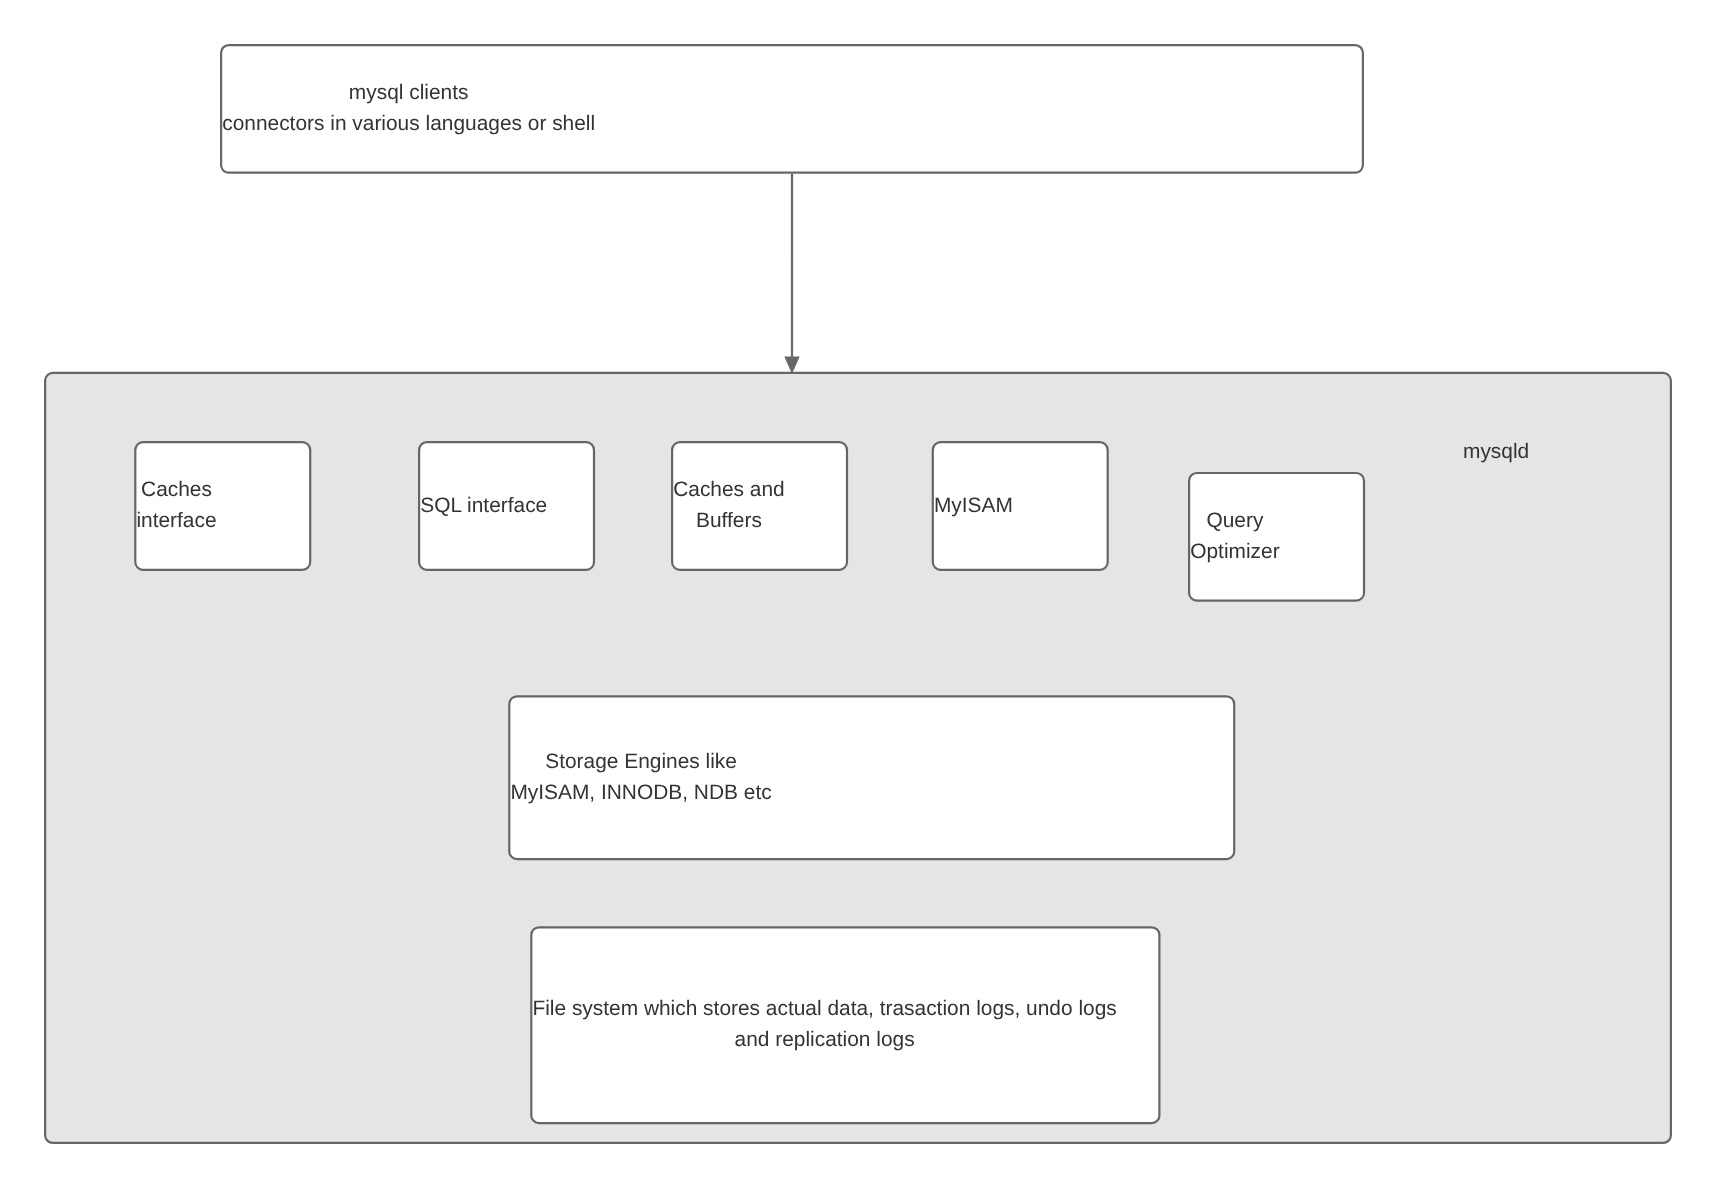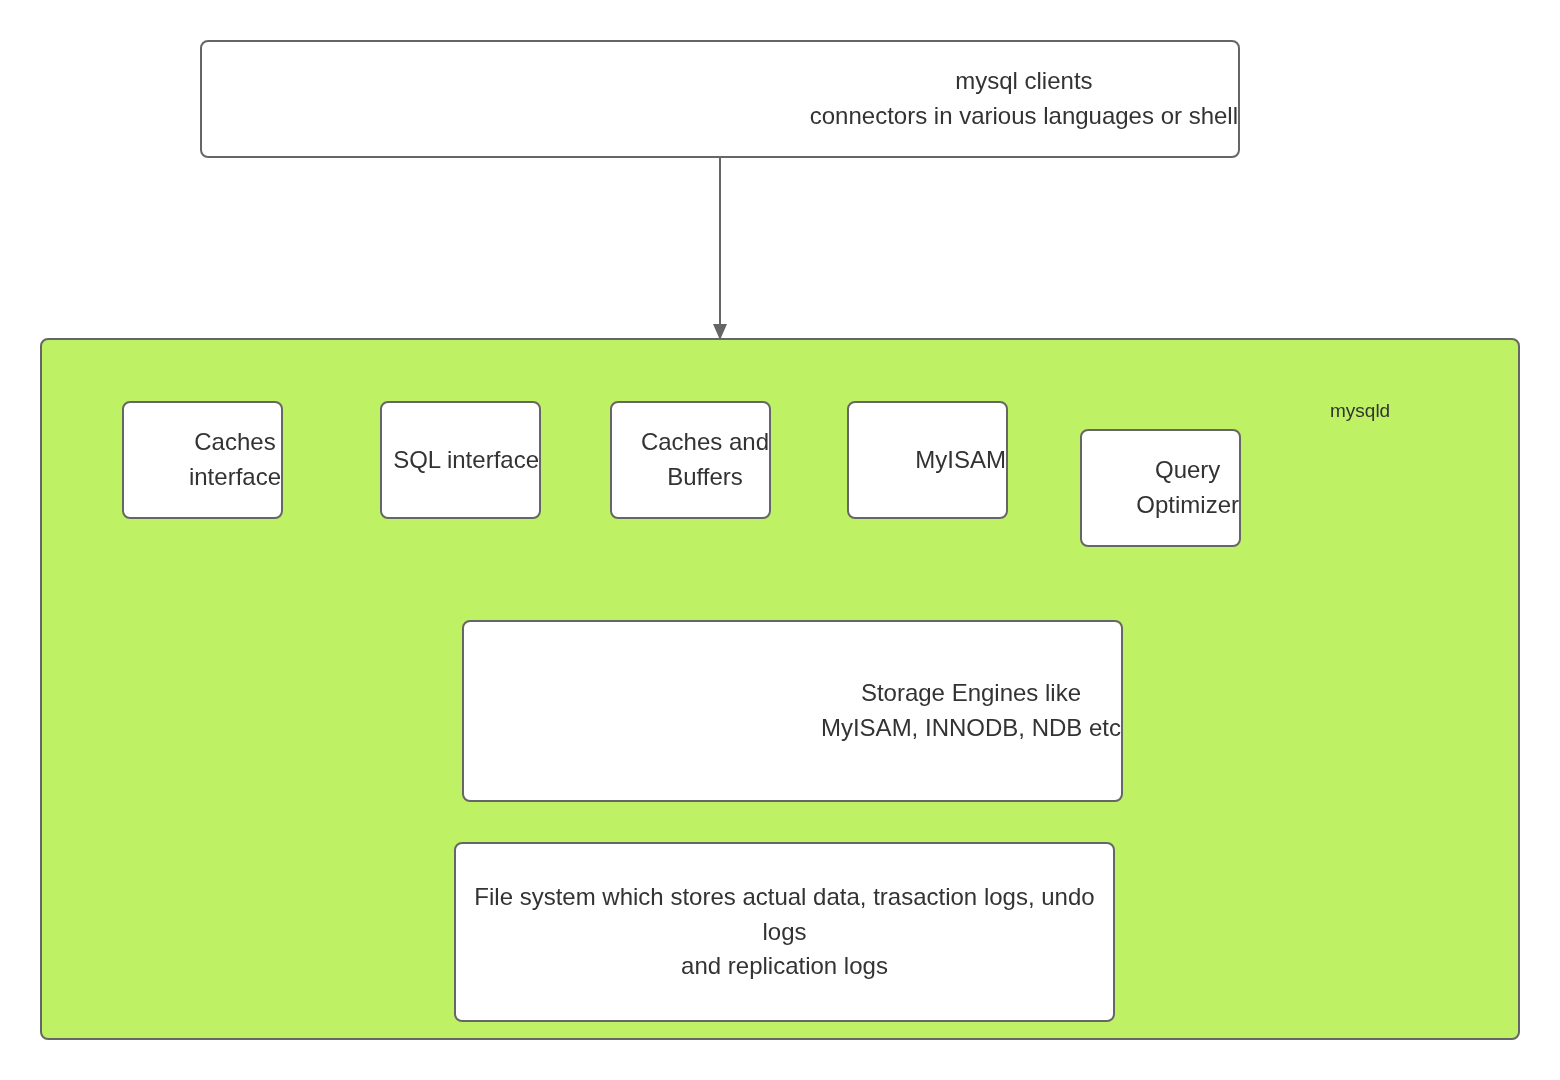--- a/index.html
+++ b/index.html
@@ -15,36 +15,36 @@
     color: #333333;
     overflow: hidden;
   }
   .node {
     position: absolute;
     border: 2px solid #666666;
     border-radius: 8px;
     background: #ffffff;
     display: flex;
     align-items: center;
-    justify-content: flex-end;
+    justify-content: flex-start;
     text-align: center;
     white-space: pre-line;
-    font-size: 24px;
+    font-size: 19px;
     line-height: 1.45;
     box-sizing: border-box;
   }
   .container-box {
     position: absolute;
     left: 40px;
     top: 338px;
     width: 1480px;
     height: 702px;
     border: 2px solid #666666;
     border-radius: 8px;
-    background: #bef264;
+    background: #e5e5e5;
     box-sizing: border-box;
   }
   .clients-box {
     left: 200px;
     top: 40px;
     width: 1040px;
     height: 118px;
   }
   .container-label {
     position: absolute;
@@ -58,29 +58,28 @@
     width: 161px;
     height: 118px;
   }
   .component-0 { left: 80px; }
   .component-1 { left: 338px; }
   .component-2 { left: 568px; }
   .component-3 { left: 805px; }
   .component-4 { left: 1038px; margin-top: 28px; }
   .storage-box {
     left: 420px;
-    top: 280px;
+    top: 292px;
     width: 661px;
-    height: 182px;
-    padding-left: 37px;
+    height: 150px;
   }
   .filesystem-box {
-    left: 412px;
+    left: 440px;
     top: 502px;
-    width: 661px;
+    width: 573px;
     height: 180px;
   }
   .arrow-svg {
     position: absolute;
     left: 700px;
     top: 158px;
     width: 40px;
     height: 182px;
   }
 </style>

